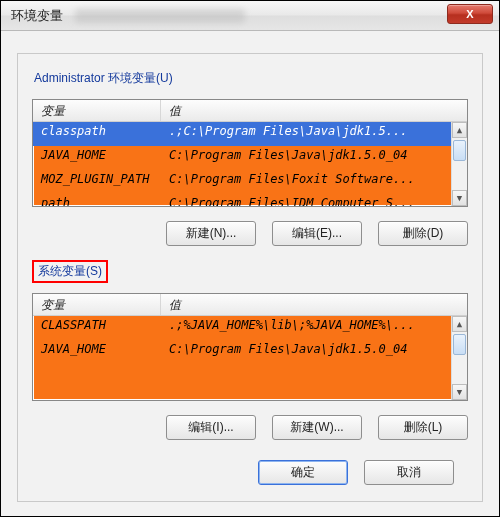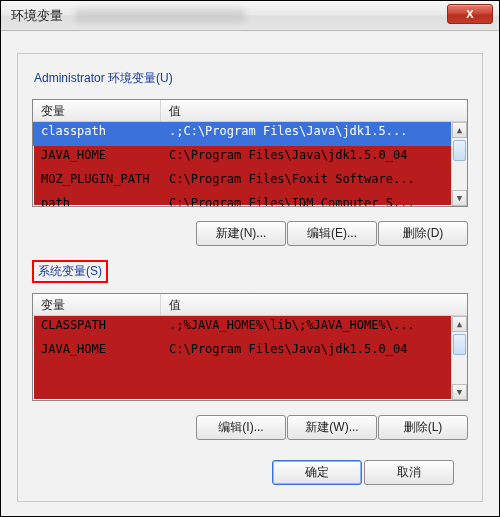--- a/index.html
+++ b/index.html
@@ -63,26 +63,27 @@
     margin-bottom: 4px;
     padding: 2px 2px;
     display: inline-block;
   }
   .highlight-red {
     border: 2px solid #ff0000;
     padding: 1px 4px;
   }
   .listbox {
     border: 1px solid #888;
-    background: #b91c1c;
+    background: #f97316;
     box-shadow: inset 0 0 0 1px #fff;
     height: 108px;
     overflow: hidden;
     position: relative;
     font-family: "SimSun","NSimSun","MS Song",monospace;
+    font-style: italic;
   }
   .list-head {
     display: flex;
     height: 22px;
     background: linear-gradient(to bottom, #fdfdfd, #eaeaea);
     border-bottom: 1px solid #cfcfcf;
   }
   .list-head .col {
     padding: 3px 8px 0 8px;
     border-right: 1px solid #d7d7d7;
@@ -106,36 +107,36 @@
     border: 1px solid #bdbdbd; display:flex;align-items:center;justify-content:center;
     font-size: 9px; color:#555;
   }
   .scrollbar .track { flex:1 1 auto; position:relative; }
   .scrollbar .thumb {
     position:absolute; left:1px; right:1px; top:2px; height:40%;
     background: linear-gradient(to bottom,#e9f2fc,#c9def5);
     border:1px solid #9ab7d7; border-radius:2px;
   }
   .button-row {
-    display: flex; justify-content: flex-end; gap: 1px;
+    display: flex; justify-content: flex-end; gap: 16px;
     margin-top: 8px; margin-bottom: 4px;
   }
   .btn {
     min-width: 90px; height: 25px;
     background: linear-gradient(to bottom,#fdfdfd,#e6e6e6);
     border: 1px solid #8e8e8e; border-radius: 3px;
     font-size: 12px; color: #222;
     padding: 0 10px;
     display: inline-flex; align-items: center; justify-content: center;
     box-shadow: inset 0 1px 0 #fff;
     font-family: "SimSun","Microsoft YaHei",sans-serif;
   }
   .btn.default { border-color: #3a71da; box-shadow: inset 0 0 0 1px #8db4ef, inset 0 1px 0 #fff; }
   .footer {
-    display:flex; justify-content:flex-end; gap:2px;
+    display:flex; justify-content:flex-end; gap:16px;
     padding: 10px 14px 4px 0;
   }
 </style>
 </head>
 <body>
 
 <div class="window">
 
   <div class="titlebar">
     <span class="title">环境变量</span>

